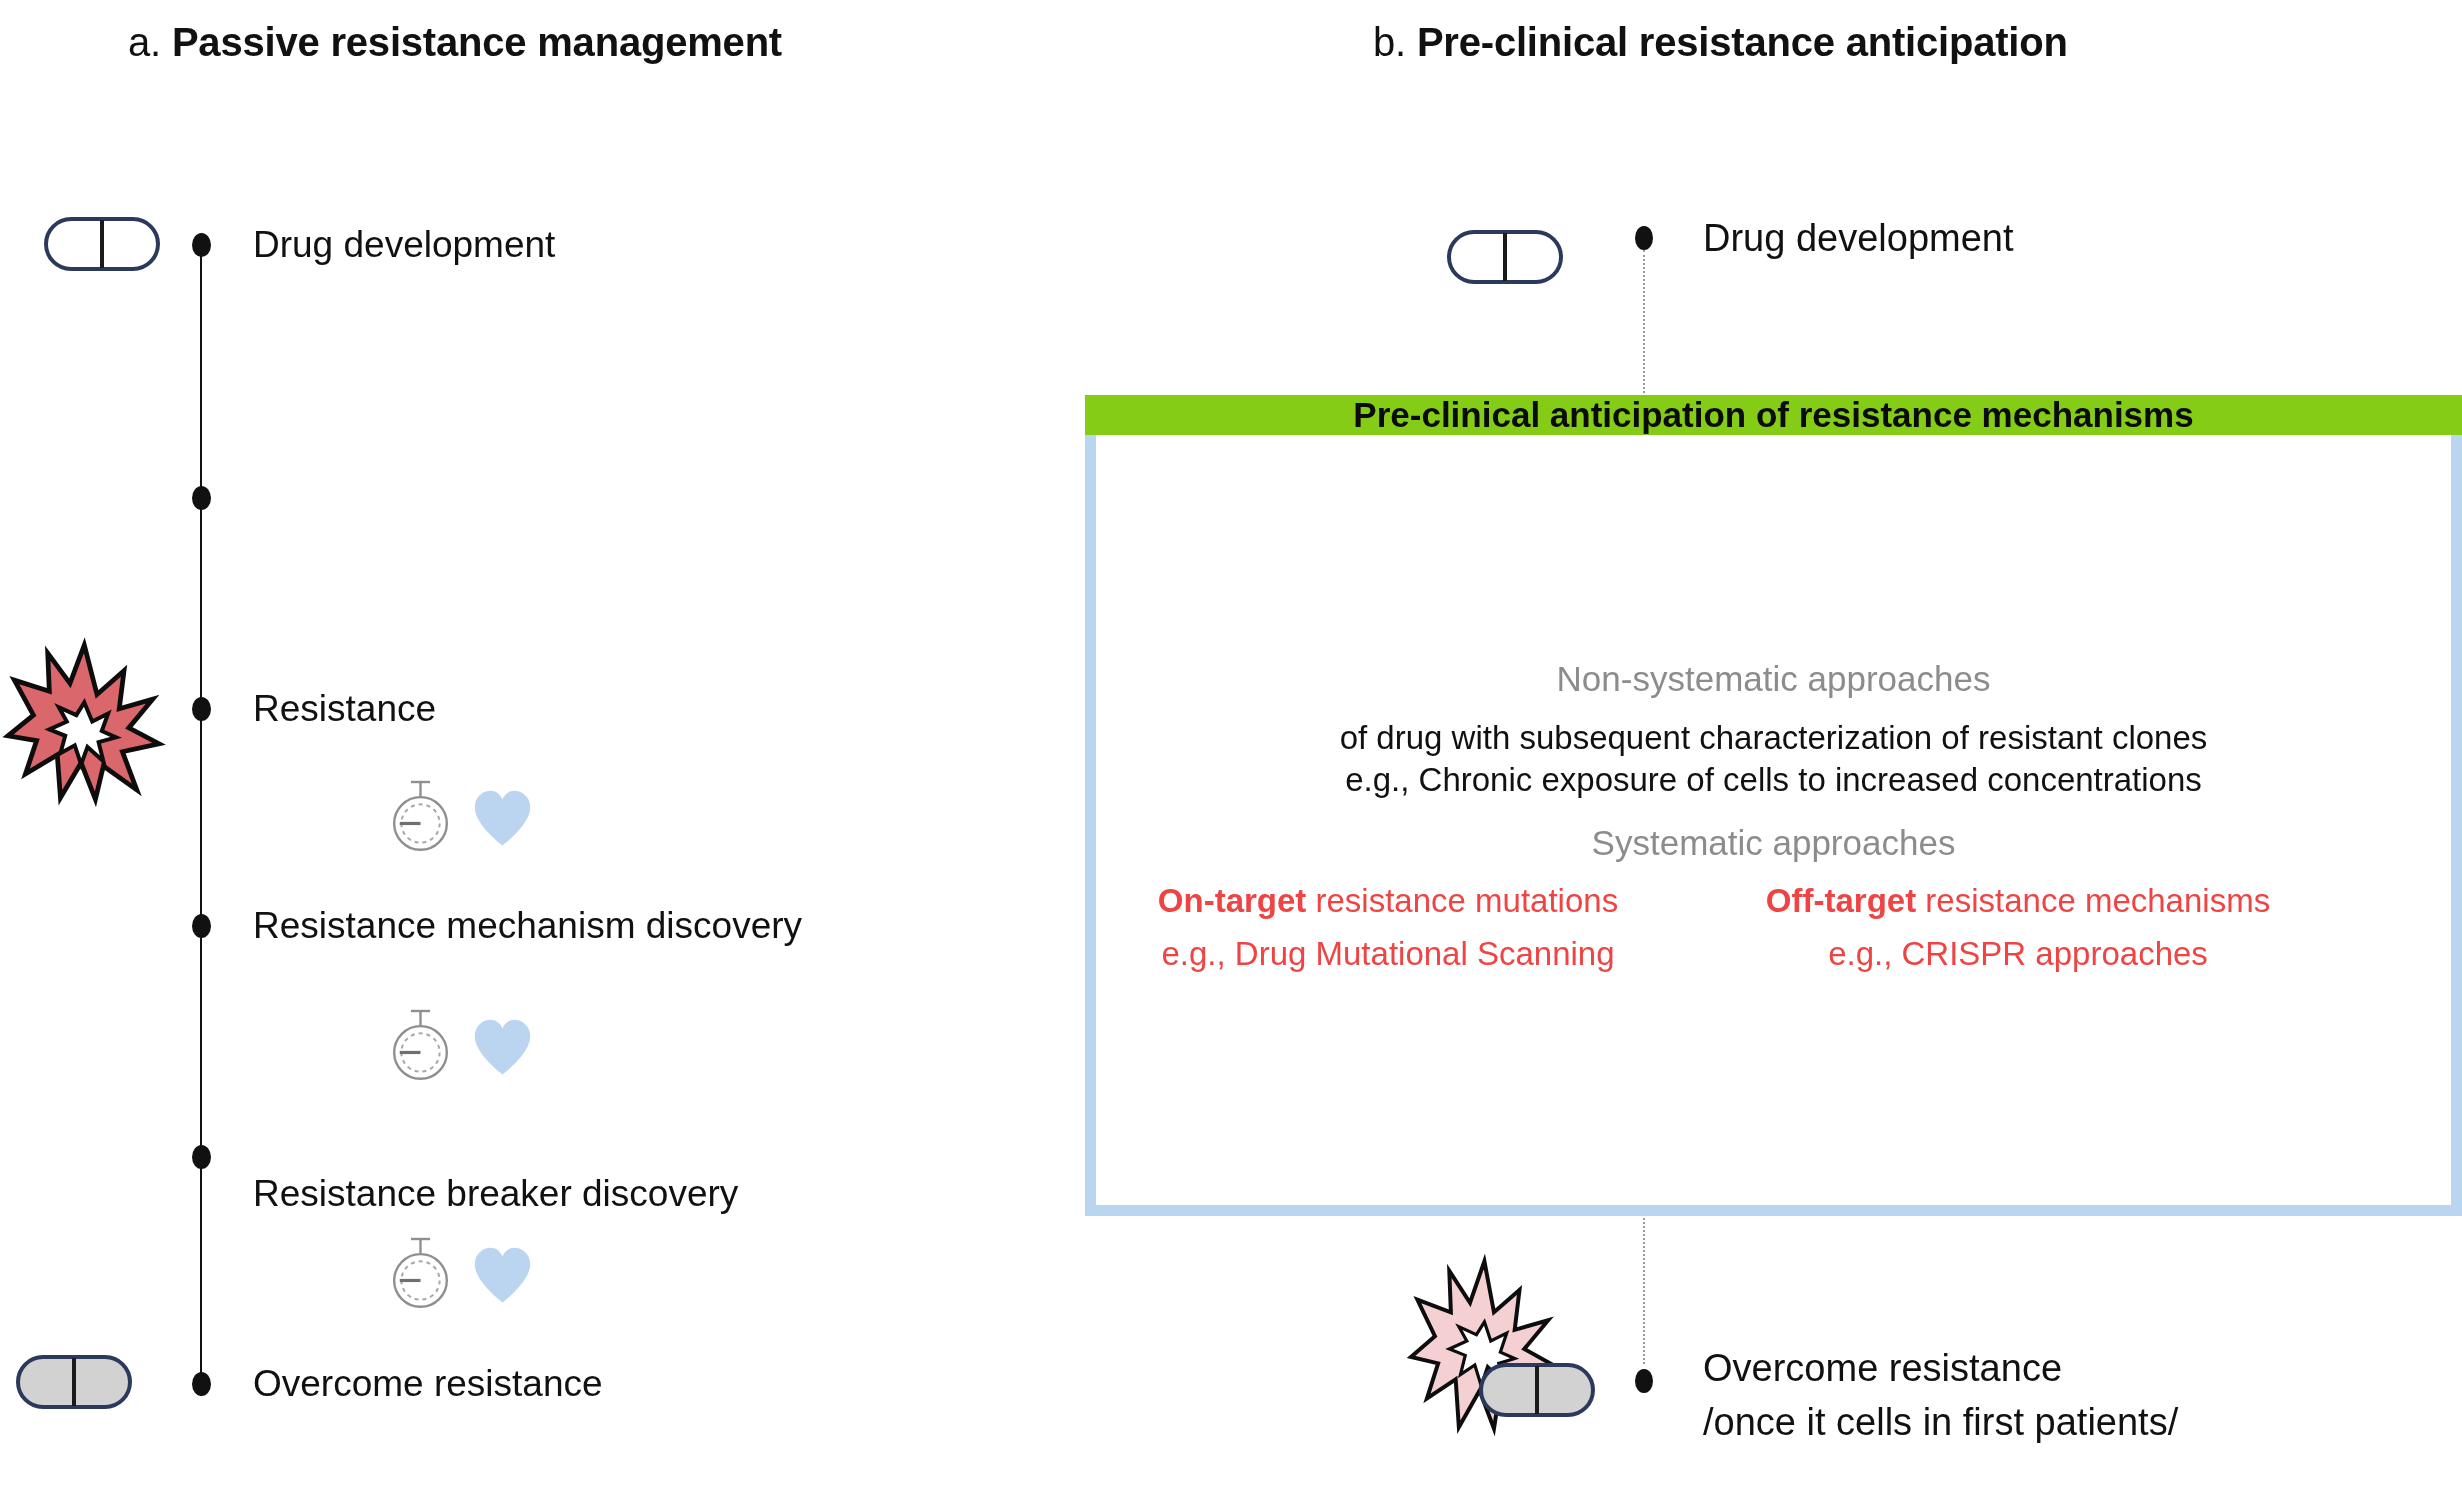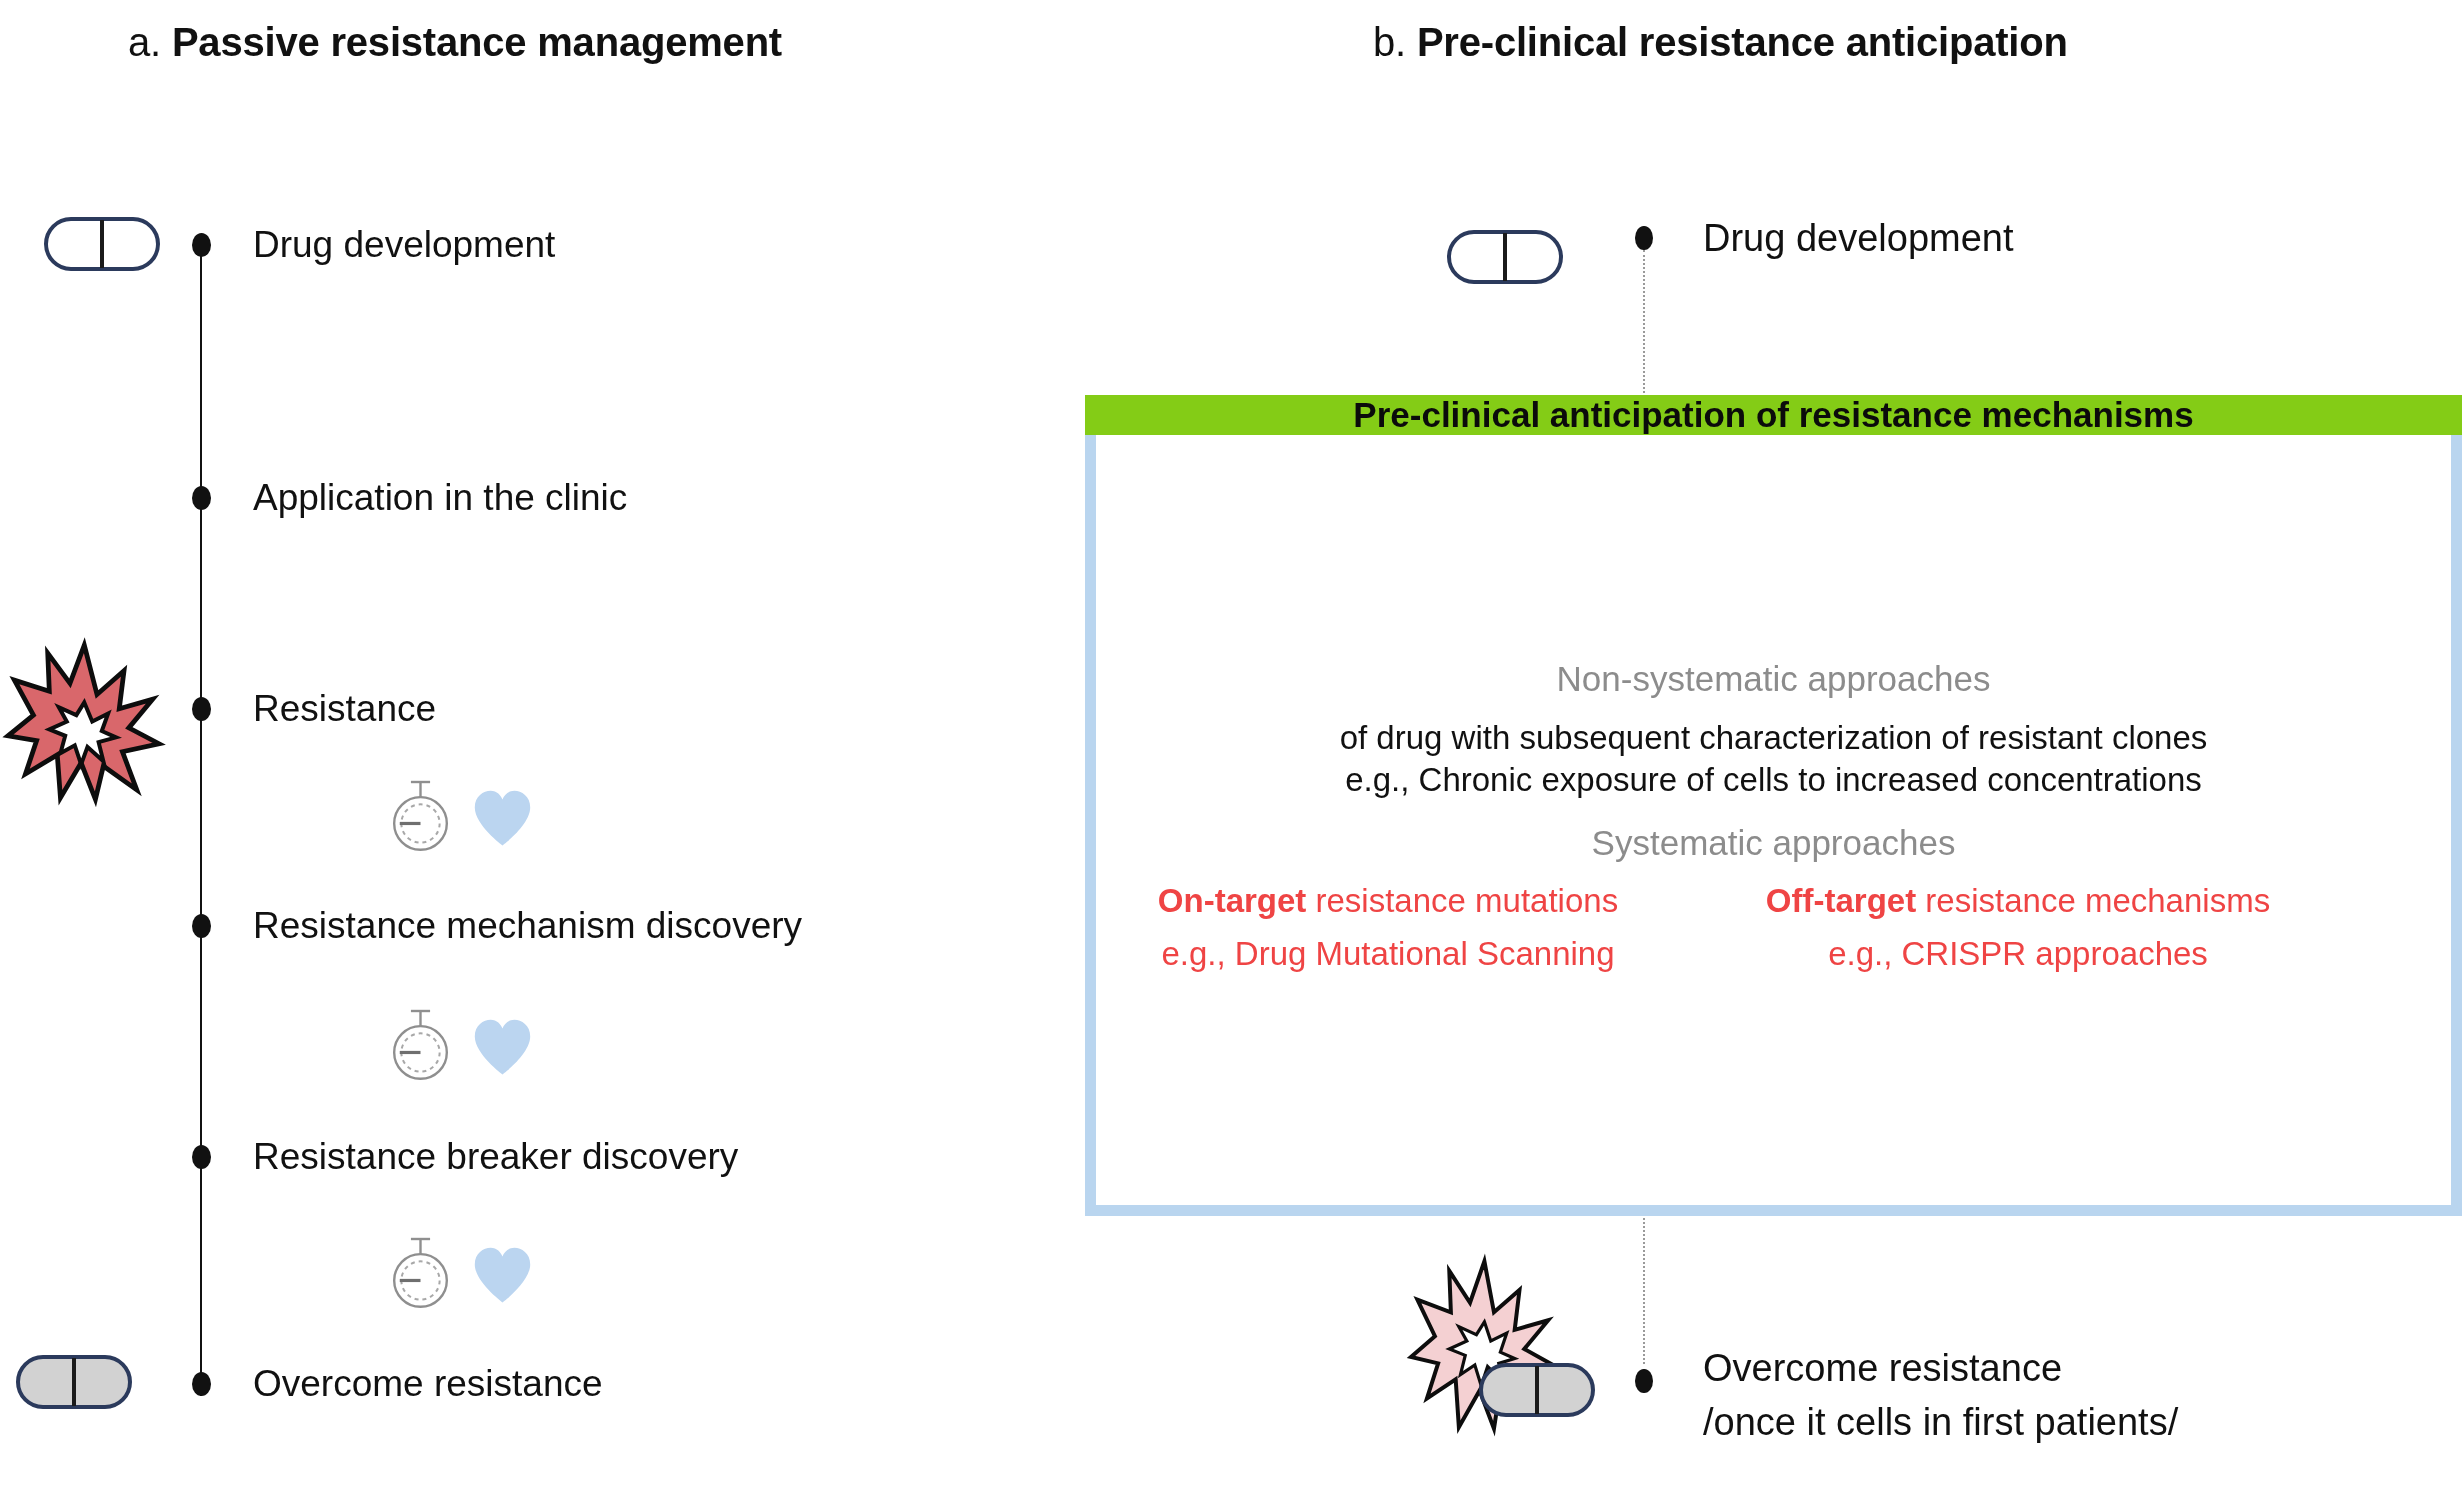--- a/index.html
+++ b/index.html
@@ -225,21 +225,20 @@
 
   <div id="timeline-axis"></div>
 
   <div class="pill" style="left:44px; top:217px;">
     <div class="divider"></div>
   </div>
   <div class="tl-dot" style="top:245px;"></div>
   <div class="tl-label" style="top:245px;">Drug development</div>
 
   <div class="tl-dot" style="top:498px;"></div>
-  <div class="tl-label" style="top:498px;">Application in the clinic</div>
 
   <div class="burst" style="left:8px; top:642px;">
     <svg width="151" height="159" viewBox="0 0 190 200">
       <polygon points="96,4 112,66 146,36 140,84 182,72 152,108 190,128 144,138 162,186 120,156 110,198 92,152 66,196 62,142 22,166 36,124 0,118 32,92 8,48 52,62 50,14 78,52" fill="#d9676b" stroke="#0d0d0d" stroke-width="6" stroke-linejoin="miter"></polygon>
       <polygon points="96,76 106,100 126,90 118,112 136,120 114,126 120,150 100,132 92,154 84,130 66,140 72,118 52,110 74,100 64,82 86,92" fill="#ffffff" stroke="#0d0d0d" stroke-width="5" stroke-linejoin="miter"></polygon>
     </svg>
   </div>
   <div class="tl-dot" style="top:709px;"></div>
   <div class="tl-label" style="top:709px;">Resistance</div>
 
@@ -274,21 +273,21 @@
       </svg>
     </div>
     <div class="heart">
       <svg width="59" height="57" viewBox="0 0 74 72">
         <path d="M37 70 C 37 70 2 44 2 22 C 2 8 13 1 22 1 C 30 1 35 7 37 12 C 39 7 44 1 52 1 C 61 1 72 8 72 22 C 72 44 37 70 37 70 Z" fill="#bbd5f0"></path>
       </svg>
     </div>
   </div>
 
   <div class="tl-dot" style="top:1157px;"></div>
-  <div class="tl-label" style="top:1157px;">Resistance breaker discovery</div>
+  <div class="tl-label" style="top:1194px;">Resistance breaker discovery</div>
 
   <div class="wait-pair" style="left:387px; top:1234px;">
     <div class="stopwatch">
       <svg width="67" height="77" viewBox="0 0 84 96">
         <line x1="42" y1="6" x2="42" y2="26" stroke="#8f8f8f" stroke-width="3"></line>
         <line x1="30" y1="6" x2="54" y2="6" stroke="#8f8f8f" stroke-width="3"></line>
         <circle cx="42" cy="58" r="33" fill="none" stroke="#8f8f8f" stroke-width="3"></circle>
         <circle cx="42" cy="58" r="24" fill="none" stroke="#a8a8a8" stroke-width="2.5" stroke-dasharray="5 5"></circle>
         <line x1="16" y1="58" x2="42" y2="58" stroke="#6f6f6f" stroke-width="4"></line>
       </svg>

